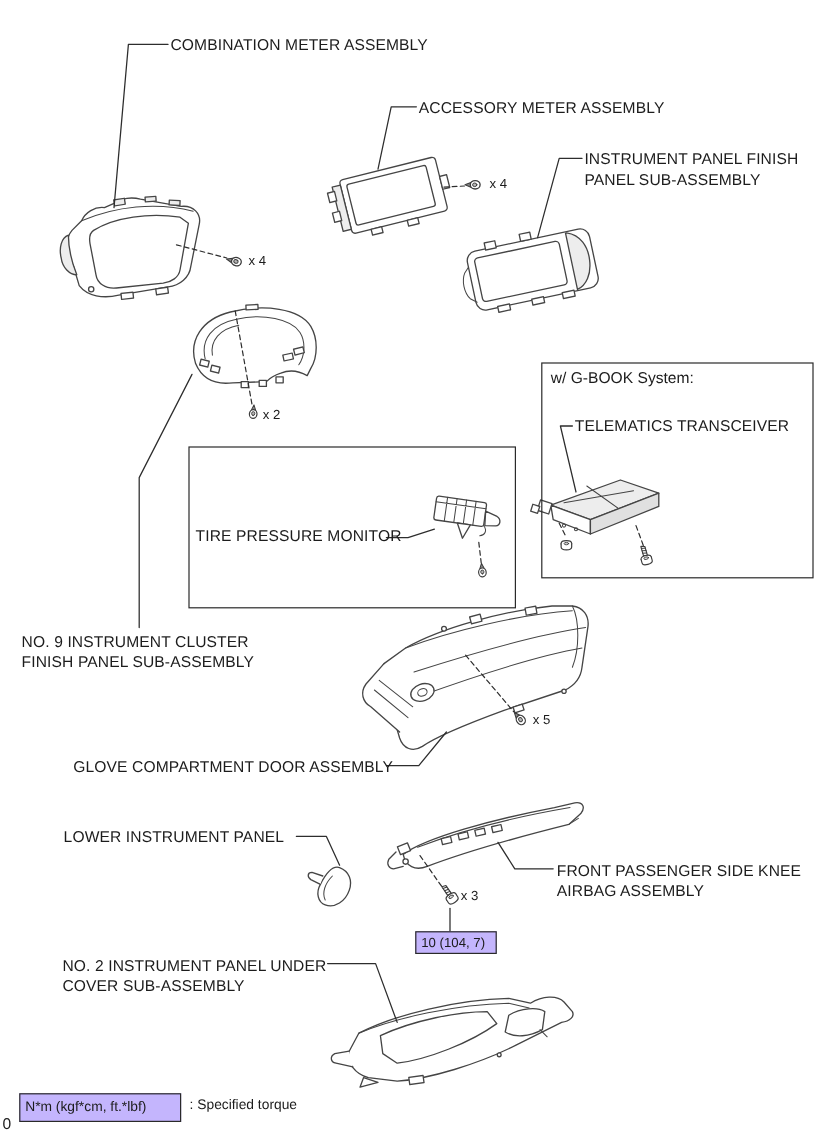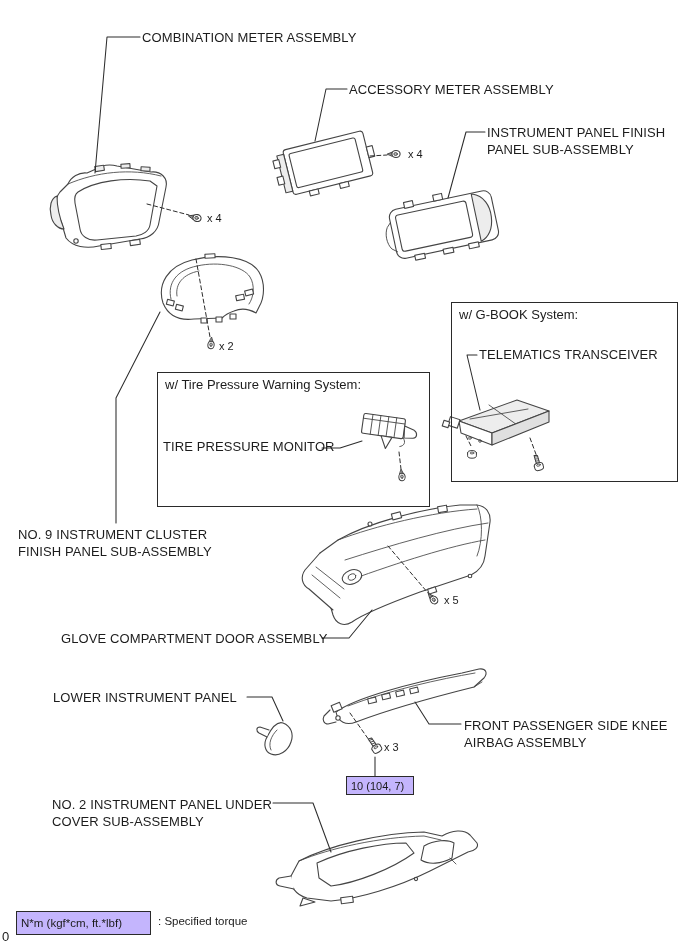--- a/index.html
+++ b/index.html
@@ -204,21 +204,20 @@
     <use href="#screw" transform="translate(396,154)"></use>
     <use href="#screw" transform="translate(211,345) rotate(95) scale(0.9)"></use>
     <use href="#screw" transform="translate(434,600) rotate(50)"></use>
     <use href="#screw" transform="translate(402,477) rotate(84) scale(0.9)"></use>
     <use href="#bolt" transform="translate(377,749) rotate(-33)"></use>
     <use href="#bolt" transform="translate(539,467) rotate(-15) scale(0.95)"></use>
     <use href="#nut" transform="translate(472,453)"></use>
   </svg>
 
   <div class="cbox" style="left:157px; top:372px; width:271px; height:133px;"></div>
-  <div class="cbox-title" style="left:165px; top:377px;">w/ Tire Pressure Warning System:</div>
 
   <div class="cbox" style="left:451px; top:302px; width:225px; height:178px;"></div>
   <div class="cbox-title" style="left:459px; top:307px;">w/ G-BOOK System:</div>
 
   <div class="lbl" style="left:142px; top:29px;">COMBINATION METER ASSEMBLY</div>
 
   <div class="lbl" style="left:349px; top:81px;">ACCESSORY METER ASSEMBLY</div>
 
   <div class="lbl" style="left:487px; top:124px;">
     <span class="l">INSTRUMENT PANEL FINISH</span>

